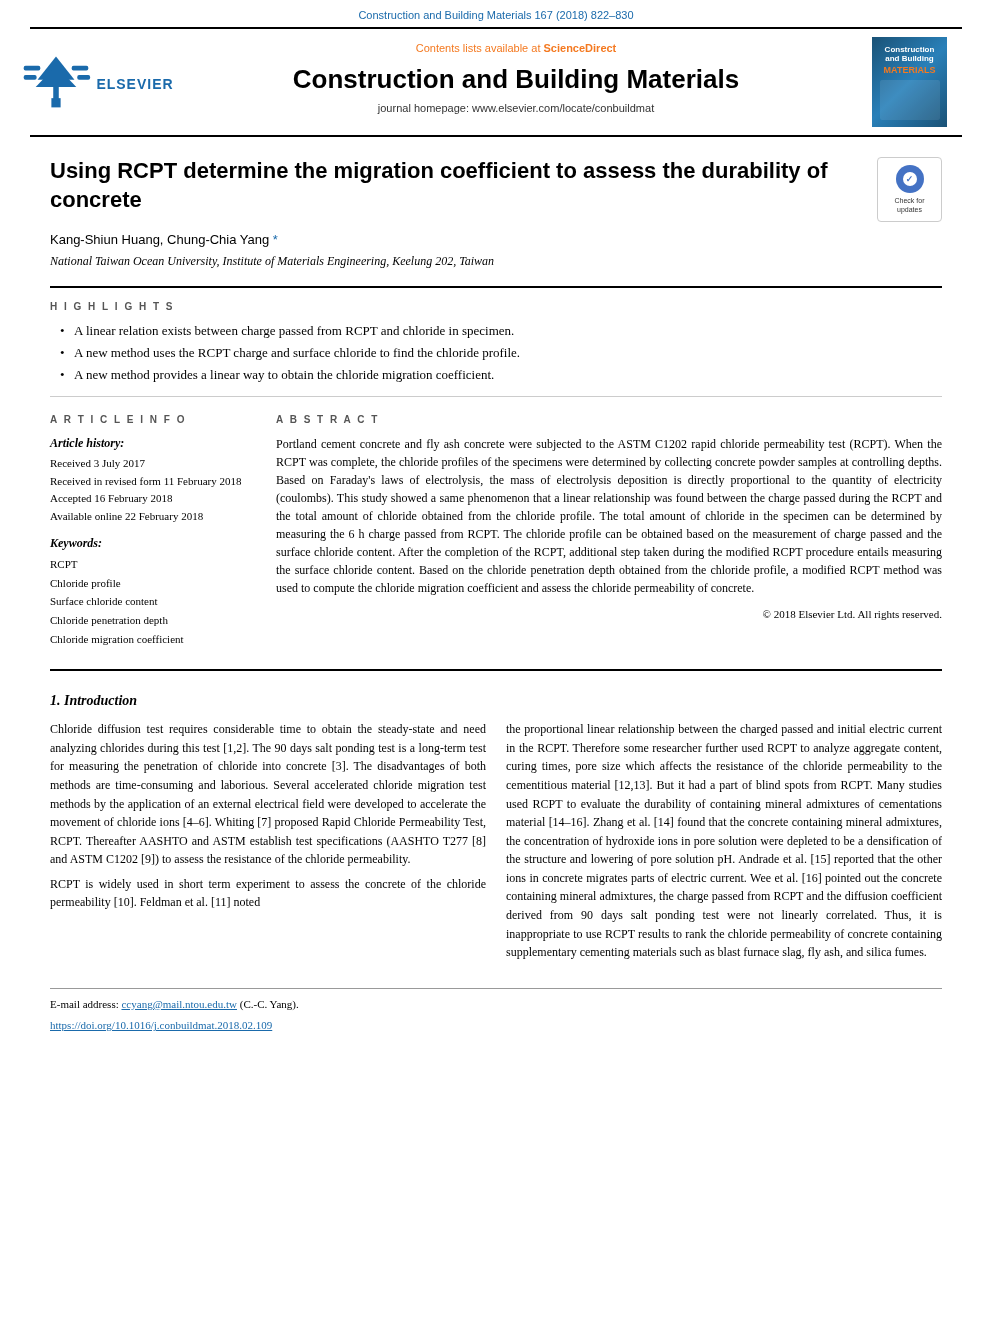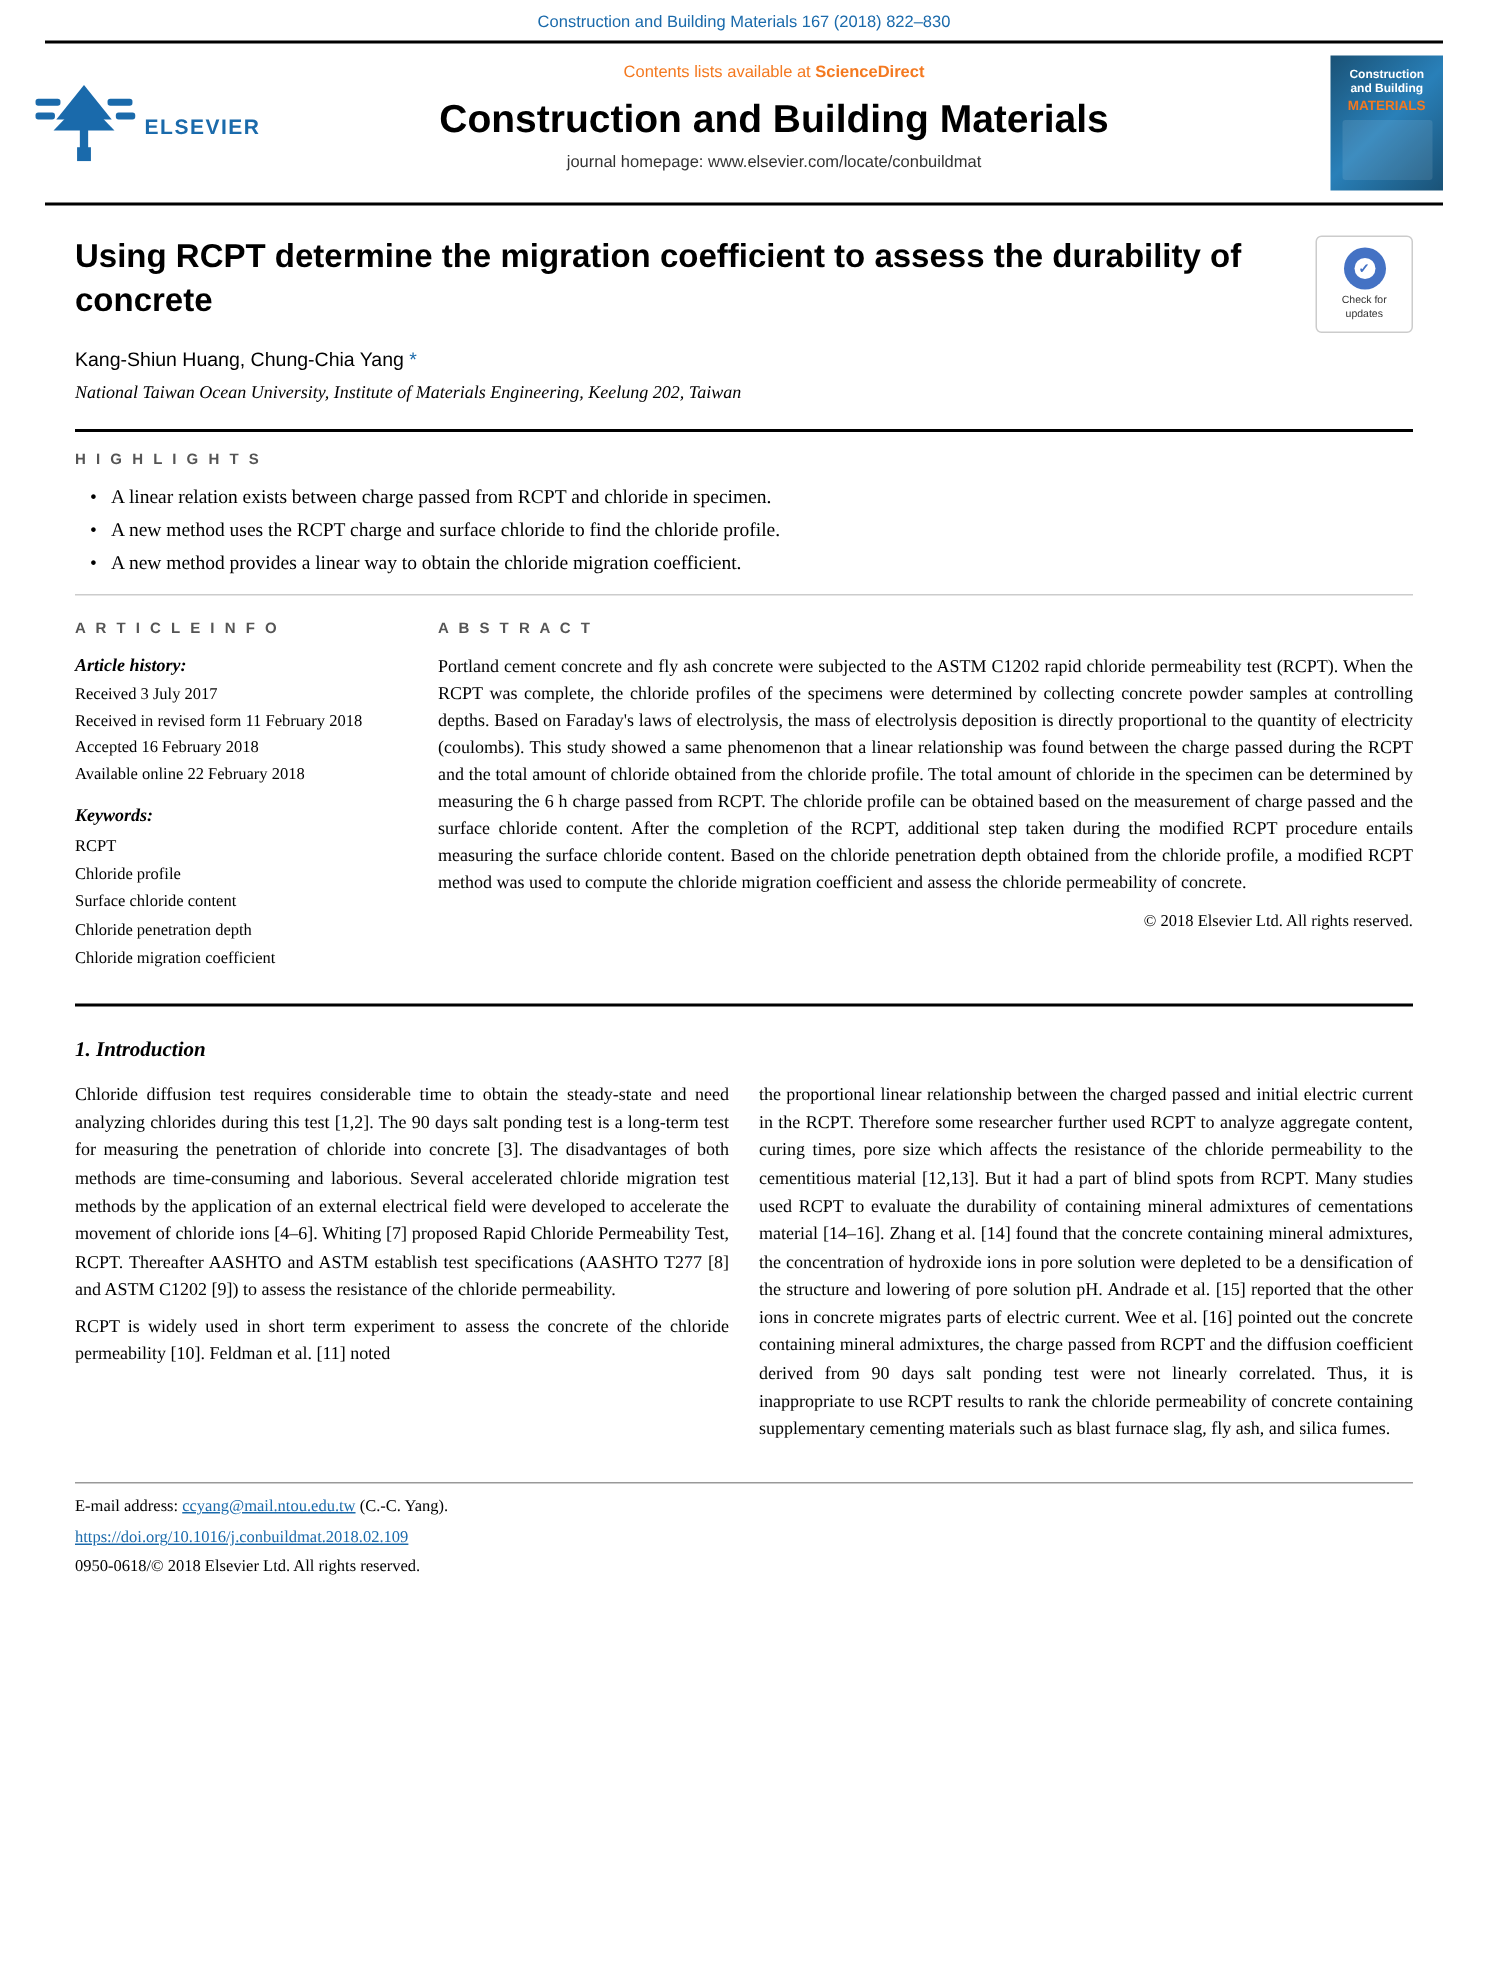--- a/index.html
+++ b/index.html
@@ -74,21 +74,21 @@
     }
     .journal-homepage {
       font-size: 11px;
       color: #333;
       font-family: Arial, sans-serif;
     }
     .journal-header-right {
       width: 90px;
       display: flex;
       align-items: center;
-      justify-content: flex-end;
+      justify-content: flex-start;
       flex-shrink: 0;
     }
     .journal-cover {
       width: 75px;
       height: 90px;
       background: linear-gradient(135deg, #1a5276 0%, #2980b9 50%, #1a5276 100%);
       display: flex;
       flex-direction: column;
       align-items: center;
       justify-content: center;
@@ -203,21 +203,21 @@
       padding-left: 14px;
       position: relative;
     }
     .highlights-list li::before {
       content: '•';
       position: absolute;
       left: 0;
     }
     .two-col {
       display: flex;
-      gap: 32px;
+      gap: 16px;
       margin-top: 16px;
     }
     .article-info-col {
       width: 210px;
       flex-shrink: 0;
     }
     .abstract-col {
       flex: 1;
     }
     .article-info-label {
@@ -432,16 +432,15 @@
 
   <div class="footnote-area">
     <div class="footnote-line">
       <span>E-mail address:</span>
       <span class="doi-link">ccyang@mail.ntou.edu.tw</span>
       <span>(C.-C. Yang).</span>
     </div>
     <div class="footnote-line" style="margin-top:6px;">
       <span class="doi-link">https://doi.org/10.1016/j.conbuildmat.2018.02.109</span>
     </div>
-    <div class="footnote-line">0950-0618/© 2018 Elsevier Ltd. All rights reserved.</div>
   </div>
 
 </div>
 
 </body></html>

